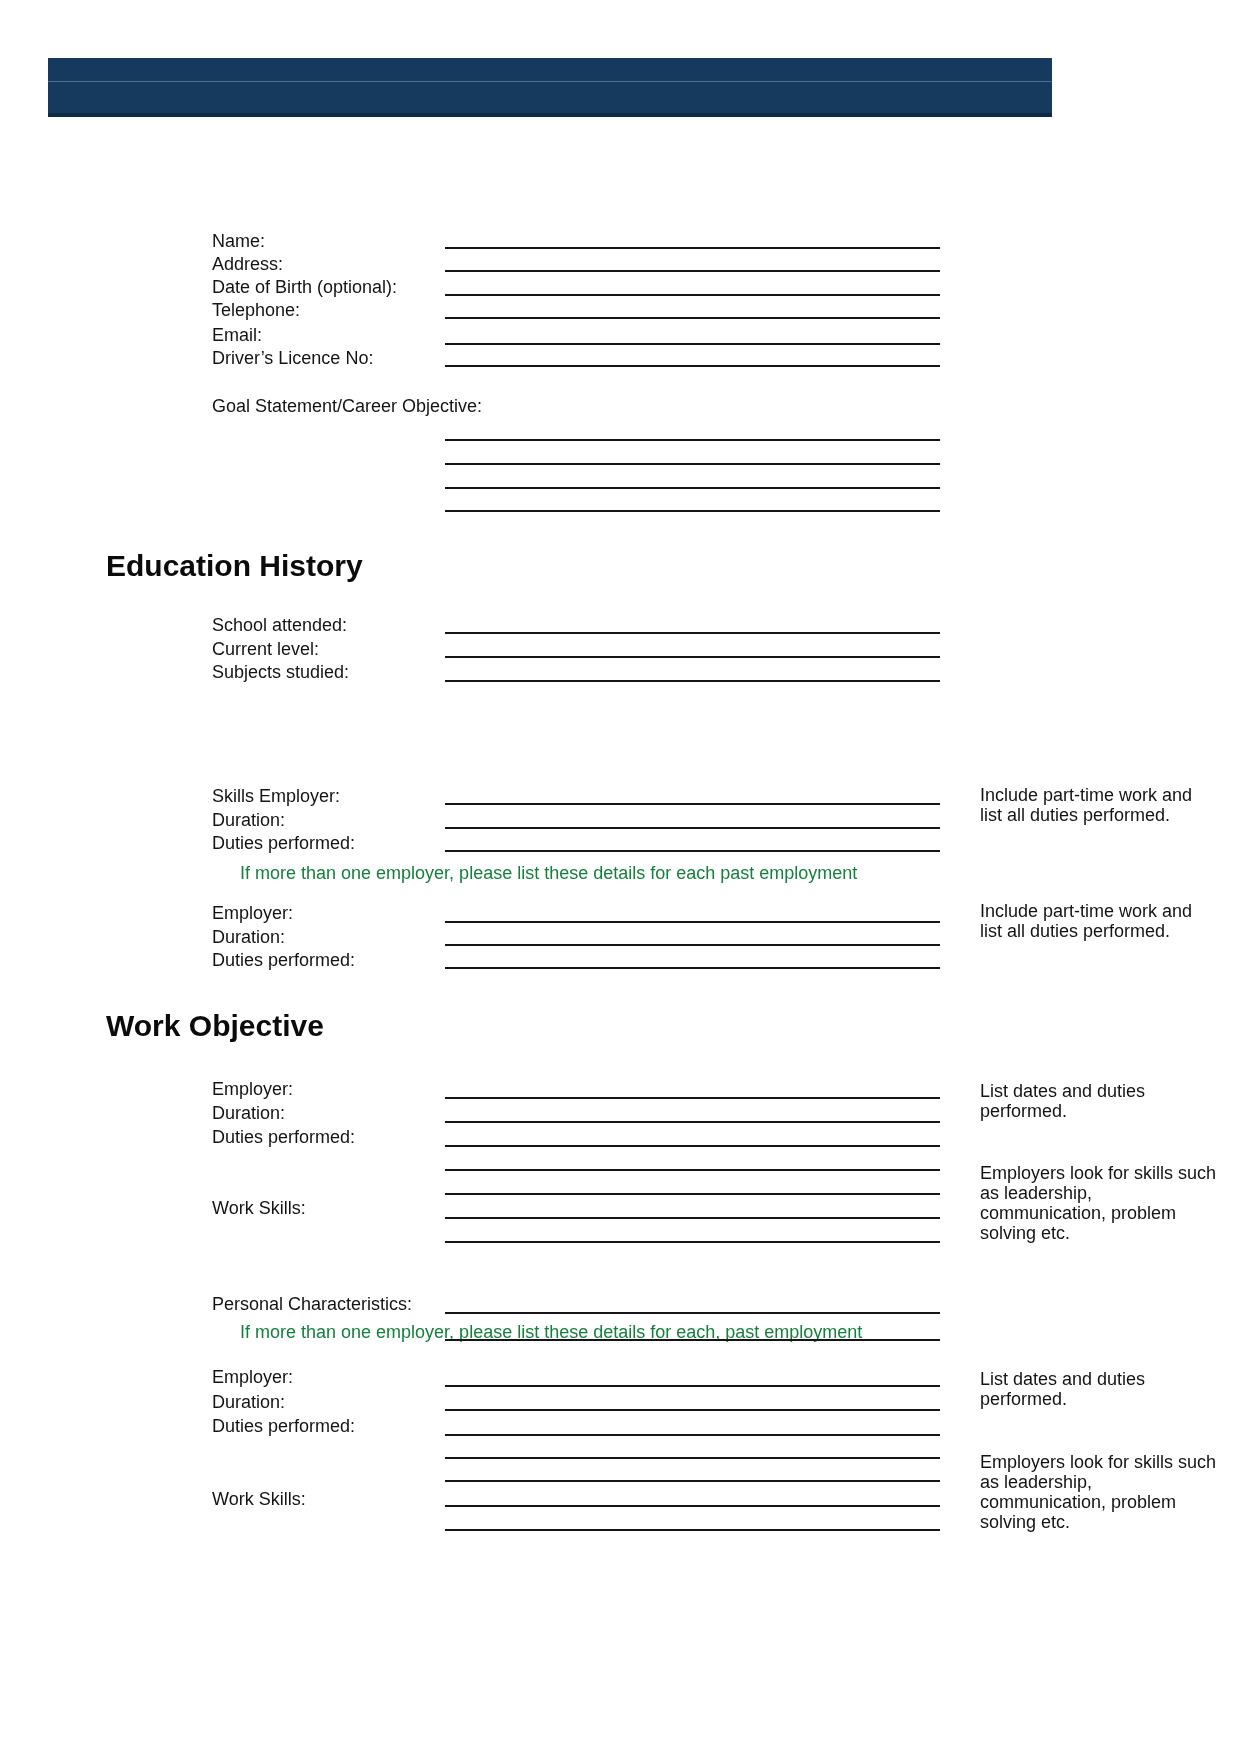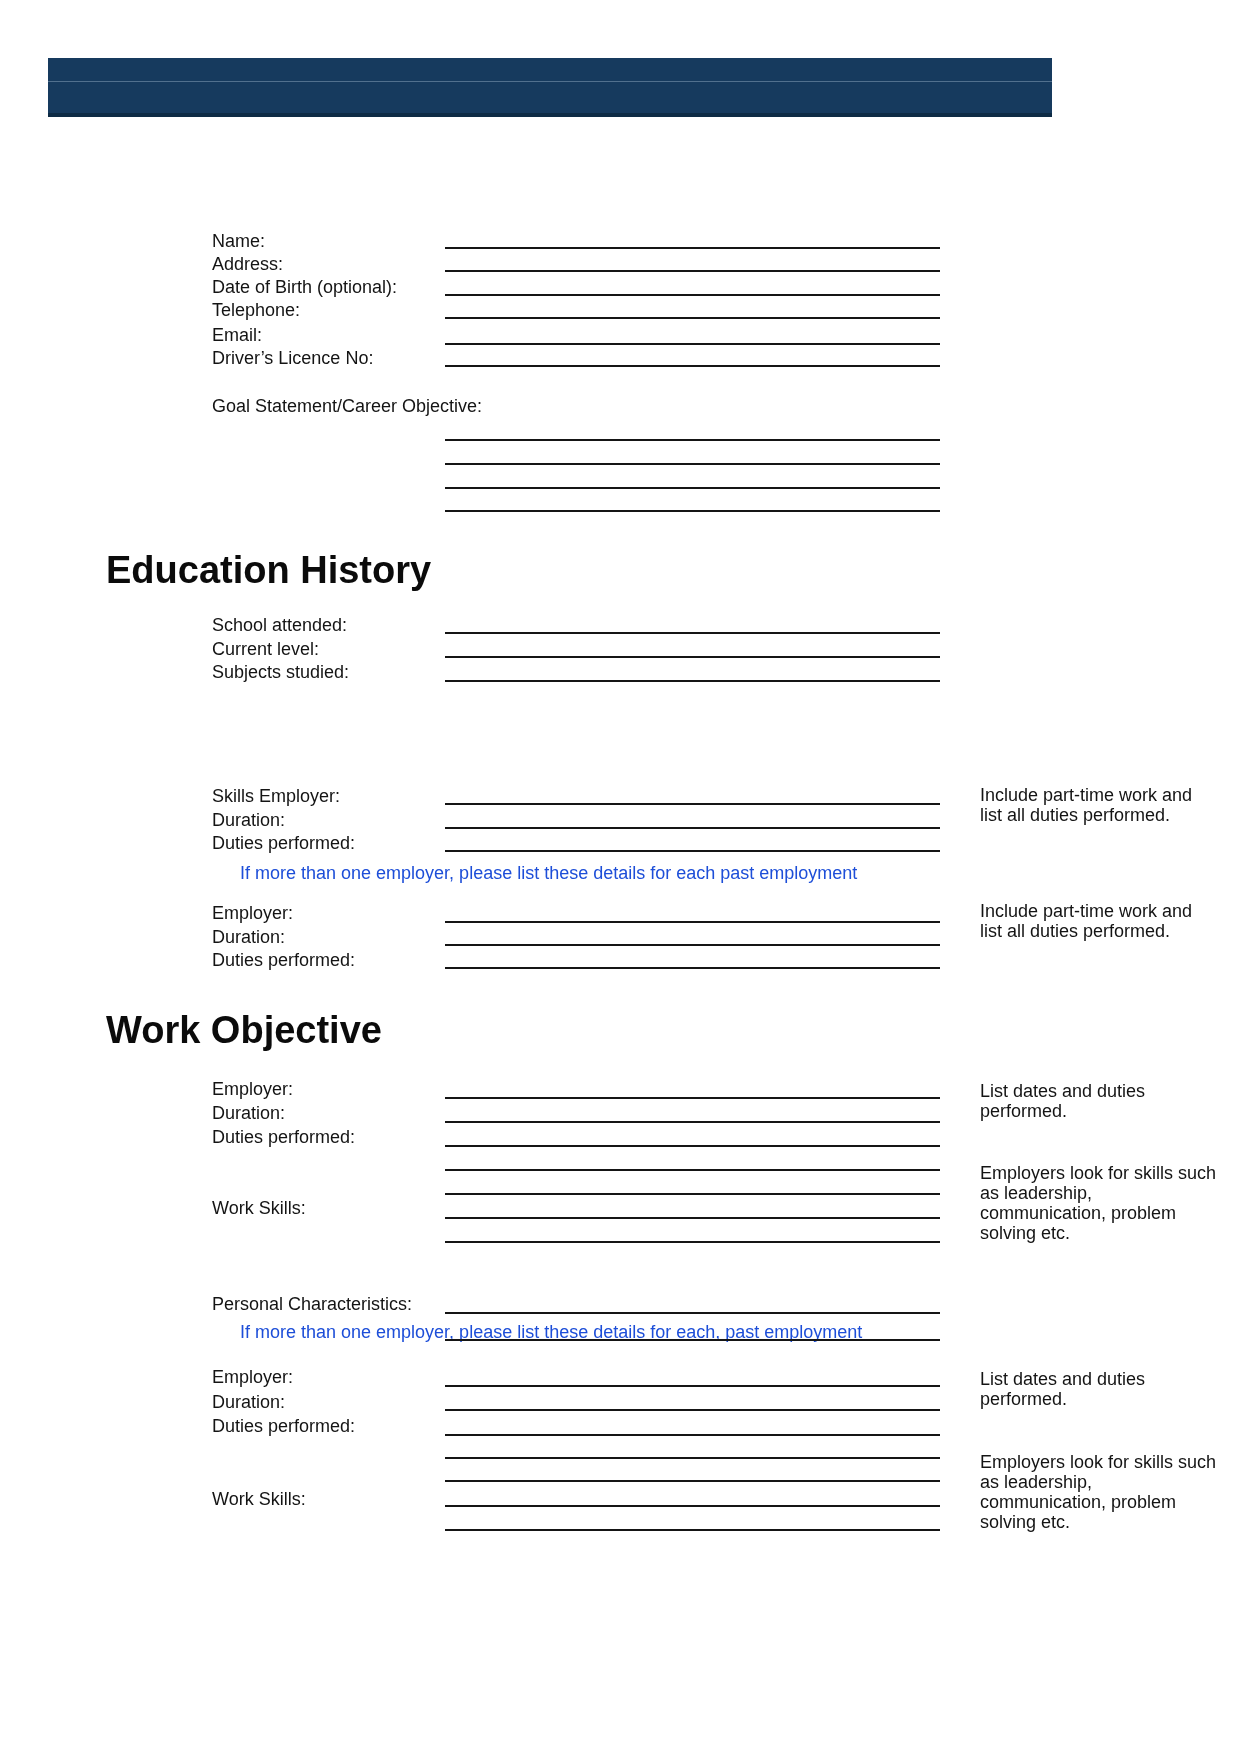--- a/index.html
+++ b/index.html
@@ -21,29 +21,29 @@
     background:#51708E;
   }
   .doc-title{
     position:absolute;left:48px;top:158px;width:1004px;
     text-align:center;
     font-size:31px;font-weight:bold;color:#0b0b0b;
     letter-spacing:0px;
   }
   .heading{
     position:absolute;left:106px;
-    font-size:38px;font-weight:bold;color:#0b0b0b;
+    font-size:30px;font-weight:bold;color:#0b0b0b;
   }
   .label{
     position:absolute;left:212px;
     font-size:18px;color:#141414;white-space:nowrap;
   }
   .subnote{
     position:absolute;left:240px;
-    font-size:18px;color:#1d4ed8;white-space:nowrap;
+    font-size:18px;color:#15803d;white-space:nowrap;
   }
   .blank{
     position:absolute;left:445px;width:495px;height:2px;
     background:#151515;
   }
   .note{
     position:absolute;left:980px;width:238px;
     font-size:18px;line-height:20px;color:#141414;
   }
 </style>

